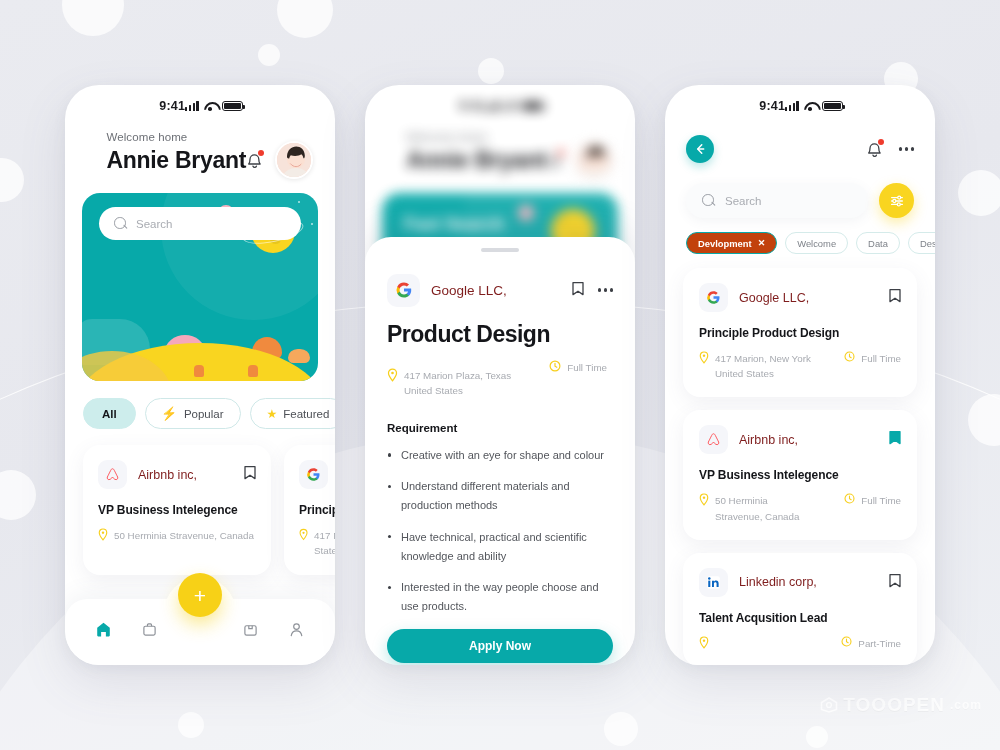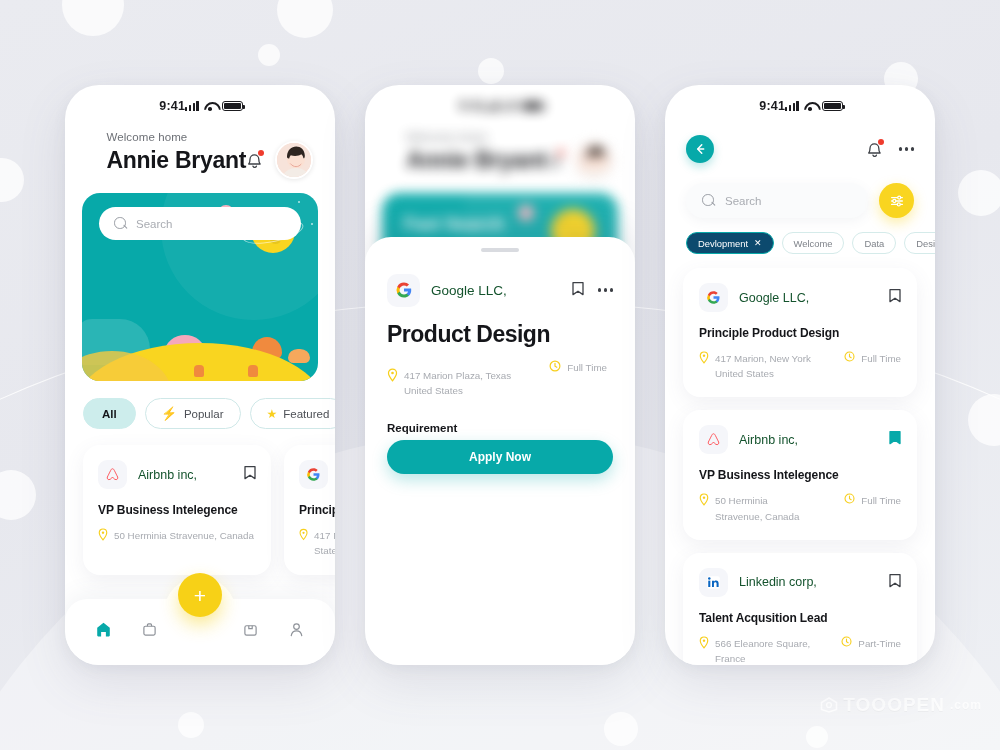--- a/index.html
+++ b/index.html
@@ -200,21 +200,21 @@
     width: 188px;
     background: #fff; border-radius: 17px; padding: 15px 15px 17px 15px;
     box-shadow: 0 6px 20px rgba(92,98,125,.085);
   }
   .jc-top { display: flex; align-items: center; justify-content: space-between; }
   .jc-brandwrap { display: flex; align-items: center; gap: 11px; min-width: 0; }
   .logo-badge {
     width: 29px; height: 29px; border-radius: 9px; background: #f5f6fa;
     display: flex; align-items: center; justify-content: center; flex: 0 0 auto;
   }
-  .jc-company { font-size: 12.5px; color: #14532d; white-space: nowrap; }
+  .jc-company { font-size: 12.5px; color: #7f1d1d; white-space: nowrap; }
   .bookmark { flex: 0 0 auto; }
   .jc-title { font-size: 12px; font-weight: 700; color: #15161a; margin-top: 14px; letter-spacing: -.1px; }
   .jc-meta { display: flex; align-items: flex-start; gap: 6px; margin-top: 11px; }
   .jc-meta .txt { font-size: 9.8px; color: #a8abb1; line-height: 1.55; }
   .metacols { display: flex; justify-content: space-between; gap: 8px; margin-top: 11px; }
   .metacols .jc-meta { margin-top: 0; }
 
   
   .bottomnav {
     position: absolute; left: 0; right: 0; bottom: 0; height: 66px;
@@ -290,21 +290,21 @@
     display: flex; align-items: center; justify-content: center; flex: 0 0 auto;
     box-shadow: 0 5px 13px rgba(249,213,32,.40);
   }
   .tagrow { display: flex; gap: 8px; padding: 14px 0 0 21px; }
   .tag {
     flex: 0 0 auto; height: 22px; border-radius: 11px; padding: 0 11px;
     display: flex; align-items: center; gap: 6px;
     font-size: 9.4px; color: #7f838a; border: 1px solid #d5ebea; background: #fff;
     white-space: nowrap;
   }
-  .tag.active { background: #0c4a6e; border-color: #07a9a9; color: #fff; font-weight: 400; }
+  .tag.active { background: #c2410c; border-color: #07a9a9; color: #fff; font-weight: 700; }
   .tag .x { font-size: 9px; line-height: 1; }
   .p3list { padding: 14px 18px 0 18px; display: flex; flex-direction: column; gap: 13px; }
   .jobcard.wide { width: 100%; padding: 15px 16px 16px 16px; }
 </style>
 </head>
 <body>
 
 <div class="stage">
 
   <div class="bgwash" style="left:-120px; top:430px; width:1240px; height:640px;"></div>
@@ -596,20 +596,26 @@
         <div class="jc-meta" style="margin-top:0;">
           <svg width="12" height="12" viewBox="0 0 14 14" fill="none">
             <circle cx="7" cy="7" r="5.7" stroke="#f7cf1d" stroke-width="1.4"></circle>
             <path d="M7 4v3.2l2.1 1.3" stroke="#f7cf1d" stroke-width="1.4" stroke-linecap="round"></path>
           </svg>
           <span class="txt">Full Time</span>
         </div>
       </div>
 
       <div class="req-head">Requirement</div>
+      <ul class="req-list">
+        <li>Creative with an eye for shape and colour</li>
+        <li>Understand different materials and production methods</li>
+        <li>Have technical, practical and scientific knowledge and ability</li>
+        <li>Interested in the way people choose and use products.</li>
+      </ul>
 
       <div class="applybtn">
         <span>Apply Now</span>
       </div>
     </div>
   </div>
 
   <div class="phone" id="phone3">
     <div class="statusbar">
       <div class="status-time">9:41</div>
@@ -775,21 +781,20 @@
             </svg>
           </span>
         </div>
         <div class="jc-title">Talent Acqusition Lead</div>
         <div class="metacols">
           <div class="jc-meta">
             <svg width="10" height="13" viewBox="0 0 12 16" fill="none">
               <path d="M6 1.2c2.6 0 4.6 2 4.6 4.6 0 3.2-4.6 8.8-4.6 8.8S1.4 9 1.4 5.8C1.4 3.2 3.4 1.2 6 1.2z" stroke="#f7cf1d" stroke-width="1.4"></path>
               <circle cx="6" cy="5.7" r="1.5" fill="#f7cf1d"></circle>
             </svg>
-            <span class="txt" style="max-width:100px;">566 Eleanore Square, France</span>
           </div>
           <div class="jc-meta">
             <svg width="11" height="11" viewBox="0 0 14 14" fill="none">
               <circle cx="7" cy="7" r="5.7" stroke="#f7cf1d" stroke-width="1.4"></circle>
               <path d="M7 4v3.2l2.1 1.3" stroke="#f7cf1d" stroke-width="1.4" stroke-linecap="round"></path>
             </svg>
             <span class="txt">Part-Time</span>
           </div>
         </div>
       </div>

